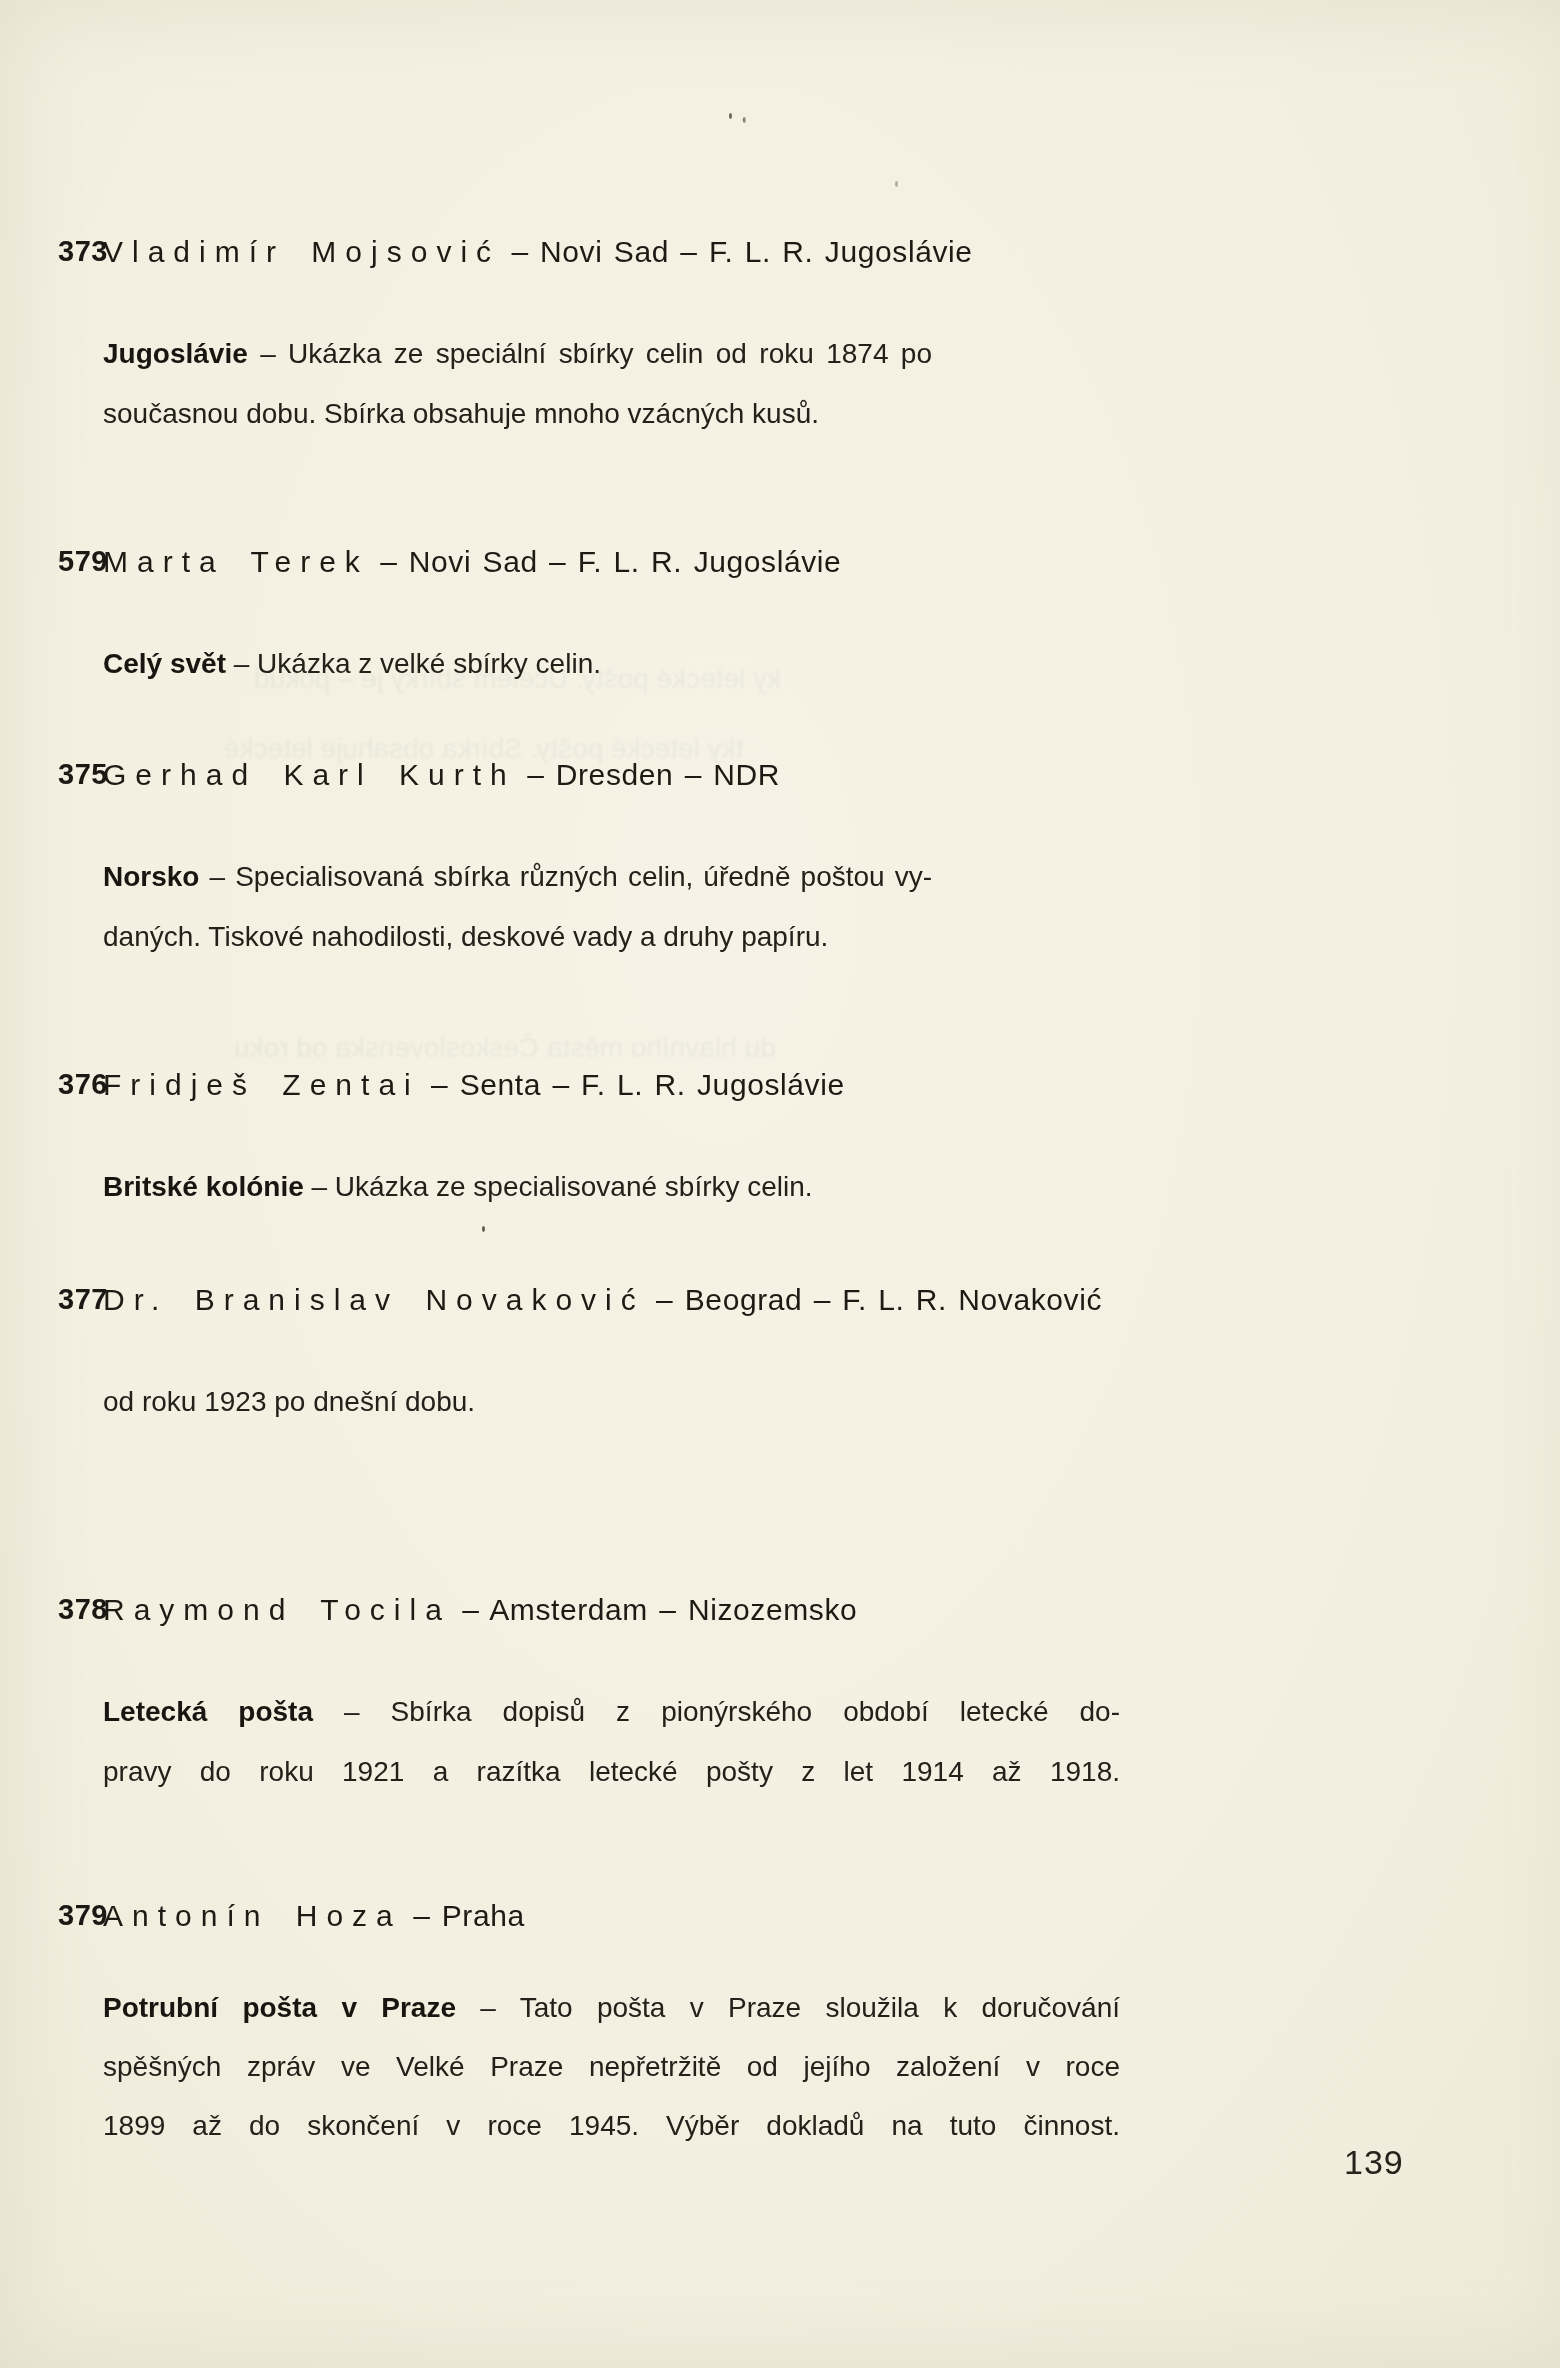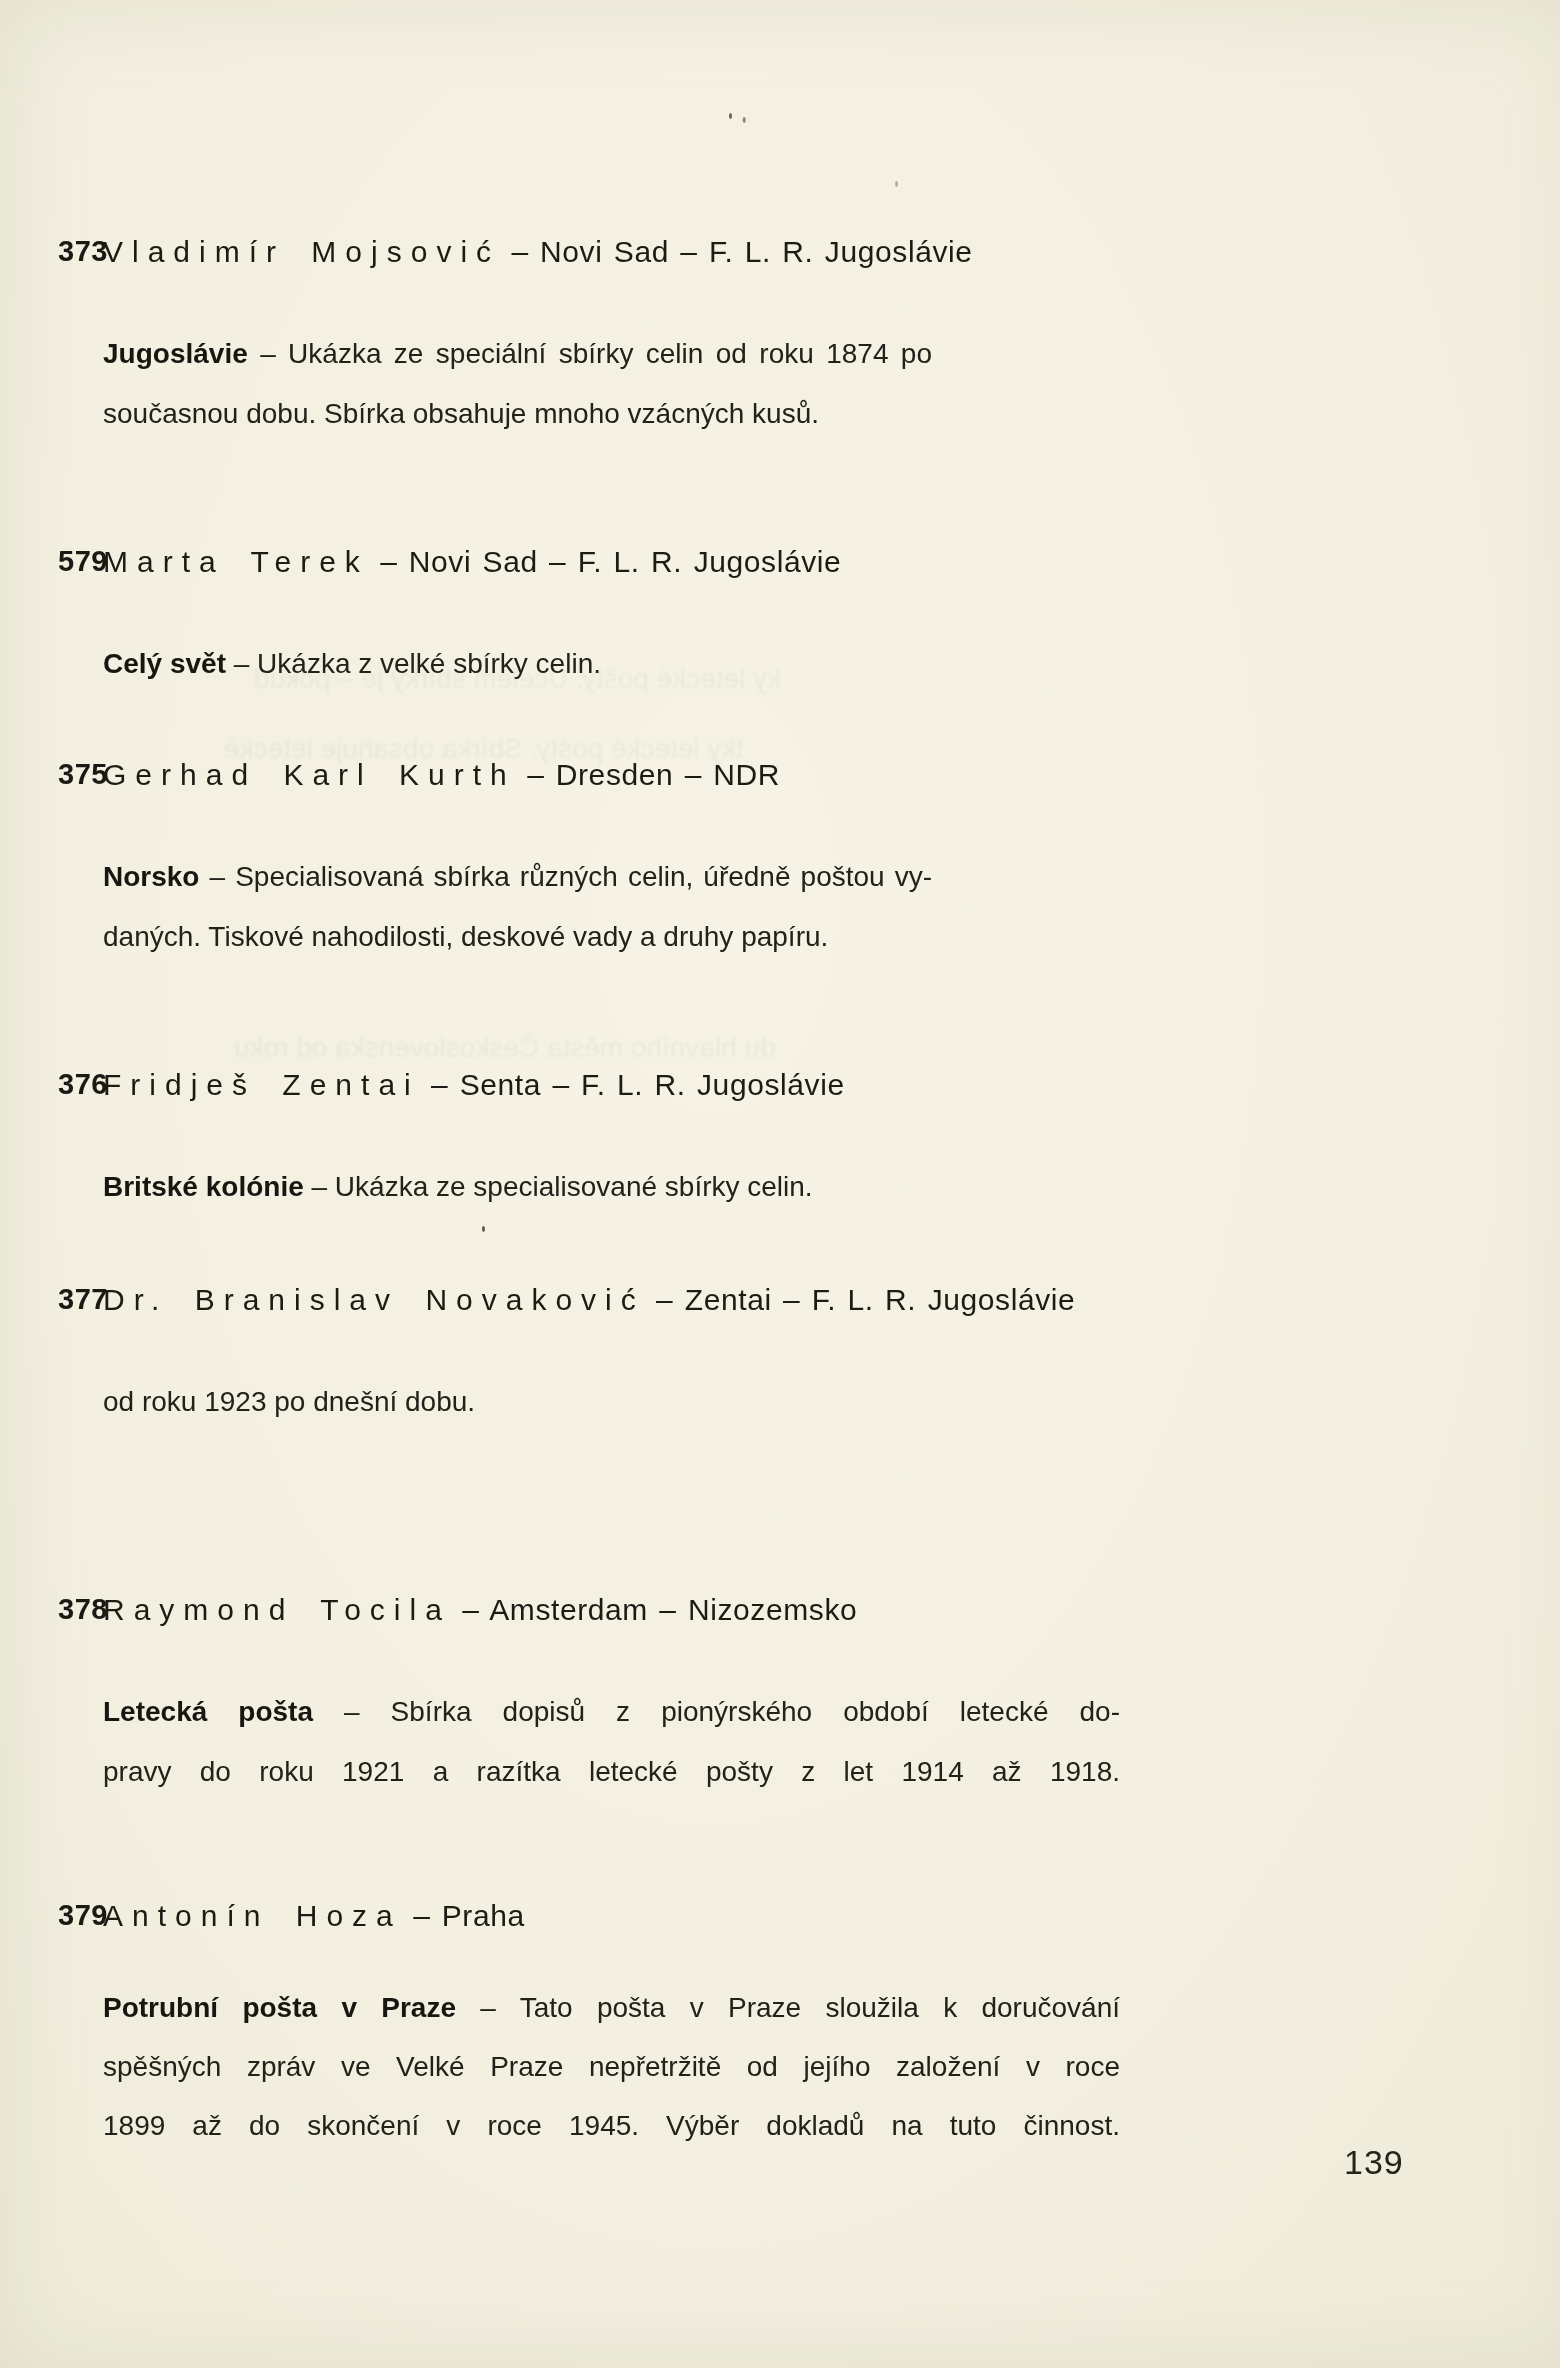--- a/index.html
+++ b/index.html
@@ -88,21 +88,21 @@
     <div class="entry" style="top:1065px">
       <div class="num">376</div>
       <div class="heading"><span class="name">Fridješ Zentai</span><span class="origin"> – Senta – F. L. R. Jugoslávie</span></div>
       <div class="para w-w">
         <div><b class="lead">Britské kolónie</b><span> – Ukázka ze specialisované sbírky celin.</span></div>
       </div>
     </div>
 
     <div class="entry" style="top:1280px">
       <div class="num">377</div>
-      <div class="heading"><span class="name">Dr. Branislav Novaković</span><span class="origin"> – Zentai – F. L. R. Jugoslávie</span></div>
+      <div class="heading"><span class="name">Dr. Branislav Novaković</span><span class="origin"> – Beograd – F. L. R. Novaković</span></div>
       <div class="para w-w">
         <div>od roku 1923 po dnešní dobu.</div>
       </div>
     </div>
 
     <div class="entry" style="top:1590px">
       <div class="num">378</div>
       <div class="heading"><span class="name">Raymond Tocila</span><span class="origin"> – Amsterdam – Nizozemsko</span></div>
       <div class="para w-w">
         <div class="jline"><b class="lead">Letecká pošta</b><span> – Sbírka dopisů z pionýrského období letecké do-</span></div>

